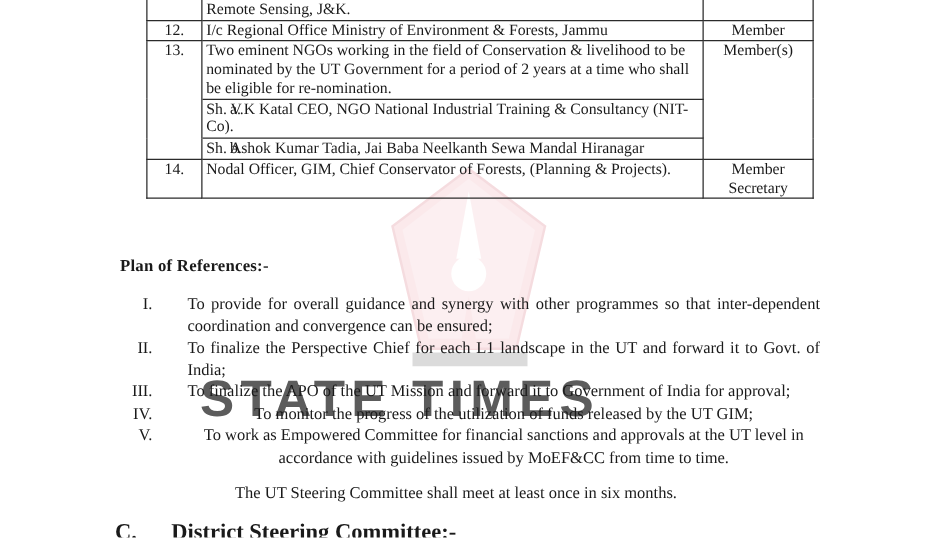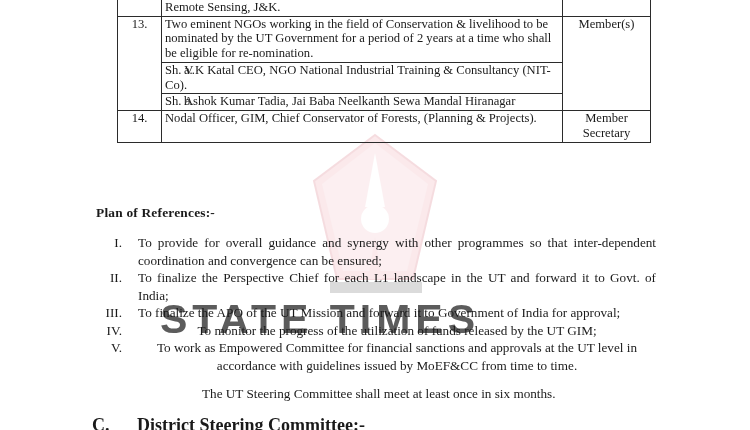--- a/index.html
+++ b/index.html
@@ -127,26 +127,26 @@
     margin-bottom: 0px;
     text-align: justify;
   }
   .tor-num {
     position: absolute;
     left: 0;
     width: 26px;
     text-align: right;
     font-variant: small-caps;
   }
-  .tor-body { display: block; }
+  .tor-body { display: block; margin-left: 12px; }
   .tor-body.nojust { text-align: center; }
 
   .meet-note {
     position: absolute;
-    left: 202px;
+    left: 188px;
     top: 386px;
     font-size: 13.2px;
   }
 
   .heading-c {
     position: absolute;
     left: 92px;
     top: 415px;
     font-weight: 700;
     font-size: 18px;
@@ -179,20 +179,25 @@
   <table id="committee-table">
     <tbody>
 
       <tr>
         <td class="c-sno"></td>
         <td class="c-desc">Remote Sensing, J&amp;K.</td>
         <td class="c-role"></td>
       </tr>
 
 
+      <tr>
+        <td class="c-sno">12.</td>
+        <td class="c-desc">I/c Regional Office Ministry of Environment &amp; Forests, Jammu</td>
+        <td class="c-role">Member</td>
+      </tr>
 
       <tr>
         <td class="c-sno nob">13.</td>
         <td class="c-desc">Two eminent NGOs working in the field of Conservation &amp; livelihood to be nominated by the UT Government for a period of 2 years at a time who shall be eligible for re-nomination.</td>
         <td class="c-role nob">Member(s)</td>
       </tr>
 
       <tr>
         <td class="c-sno nb nob"></td>
         <td class="c-desc sub-cell">

